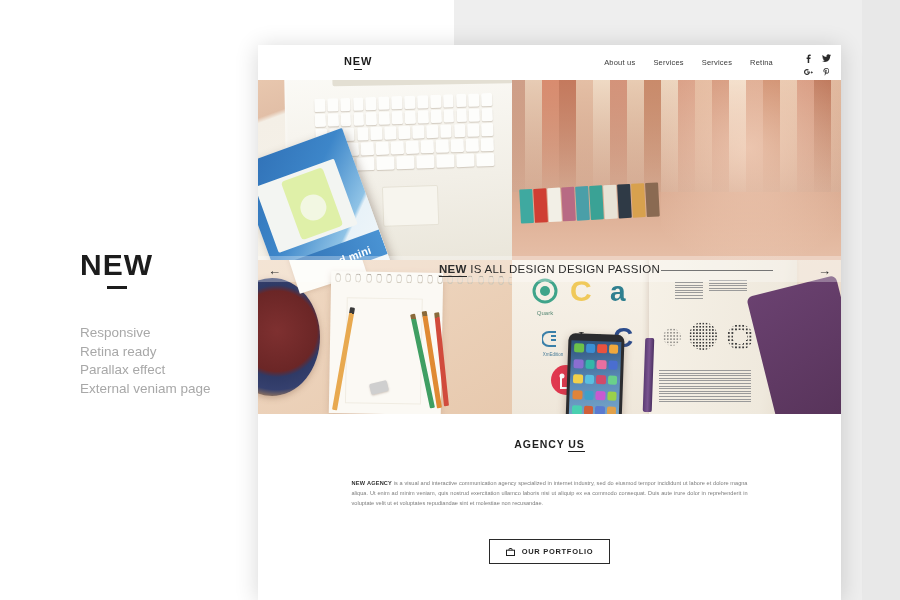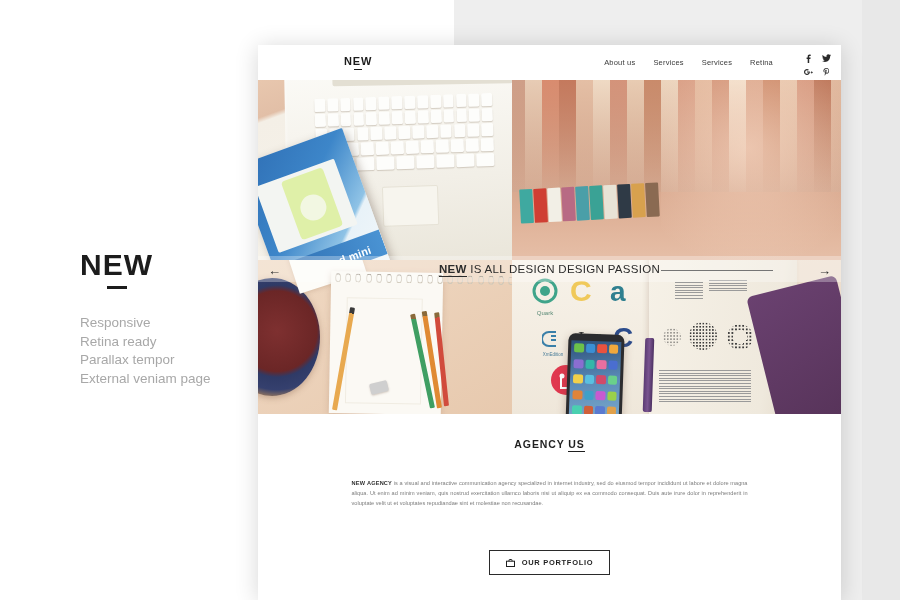--- a/index.html
+++ b/index.html
@@ -27,21 +27,21 @@
   }
   .promo-logo {
     font-size: 30px; font-weight: bold; letter-spacing: 1px;
     color: #1c1c1c; line-height: 1; font-family: "Liberation Sans", sans-serif;
     display: inline-block; position: relative;
   }
   .promo-logo::after {
     content: ""; position: absolute; left: 27px; bottom: -9px;
     width: 20px; height: 3px; background: #1c1c1c;
   }
-  .promo-features { margin-top: 34px; }
+  .promo-features { margin-top: 44px; }
   .promo-features li {
     list-style: none; font-size: 13.5px; color: #a8a8a8;
     line-height: 18.5px; font-weight: 400;
   }
   .promo-features { padding: 0; margin-left: 0; }
 
   
   .site-card {
     position: absolute; left: 258px; top: 45px; width: 583px; height: 555px;
     background: #ffffff;
@@ -263,21 +263,21 @@
   .about-title {
     text-align: center; font-size: 10.5px; font-weight: bold;
     letter-spacing: 0.9px; color: #1f1f1f;
   }
   .about-title u { text-decoration: none; border-bottom: 1.4px solid #1f1f1f; padding-bottom: 1px; }
   .about-text {
     margin: 28px auto 0; width: 396px;
     font-size: 5.6px; line-height: 10px; color: #7d7d7d; text-align: justify;
   }
   .about-text b { color: #303030; font-weight: bold; letter-spacing: .2px; }
-  .portfolio-btn-wrap { margin-top: 42px; text-align: center; }
+  .portfolio-btn-wrap { margin-top: 31px; text-align: center; }
   .portfolio-btn {
     display: inline-flex; align-items: center; gap: 7px;
     border: 1px solid #2a2a2a; background: #ffffff;
     padding: 7px 16px; font-size: 7.5px; font-weight: bold;
     letter-spacing: 0.7px; color: #1f1f1f; cursor: pointer;
   }
   .portfolio-btn svg { display: block; }
 </style>
 </head>
 <body>
@@ -285,21 +285,21 @@
 <div id="stage">
 
   <div class="backdrop-panel"></div>
   <div class="backdrop-panel-right"></div>
 
   <div class="promo">
     <div class="promo-logo">NEW</div>
     <ul class="promo-features">
       <li>Responsive</li>
       <li>Retina ready</li>
-      <li>Parallax tempor</li>
+      <li>Parallax effect</li>
       <li>External veniam page</li>
     </ul>
   </div>
 
   <div class="site-card">
 
     <div class="site-header">
       <div class="site-logo">NEW</div>
 
       <nav class="site-nav">

